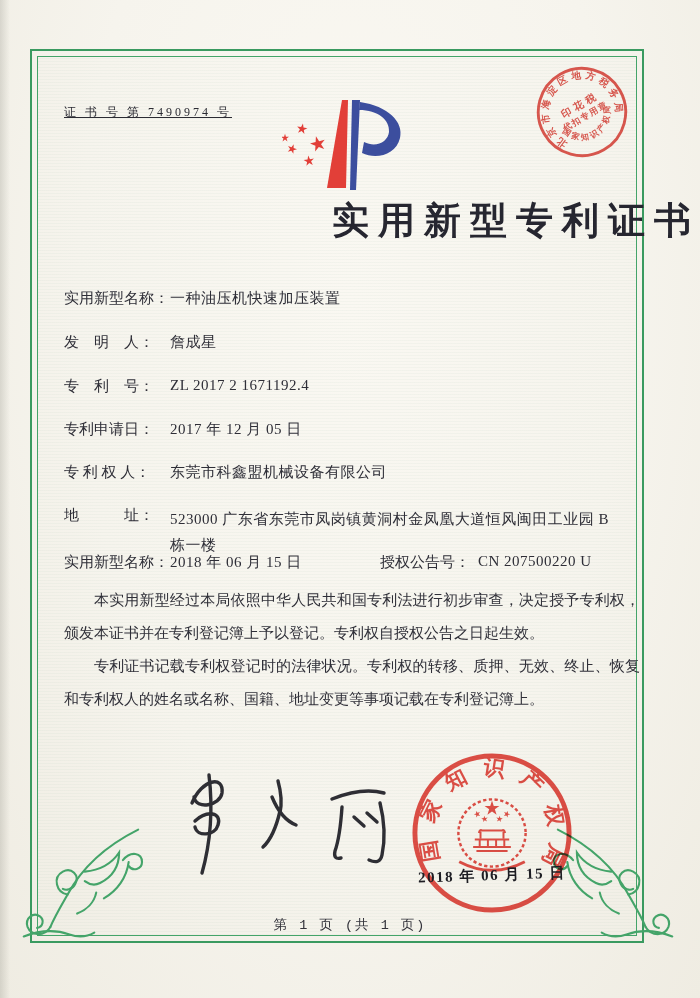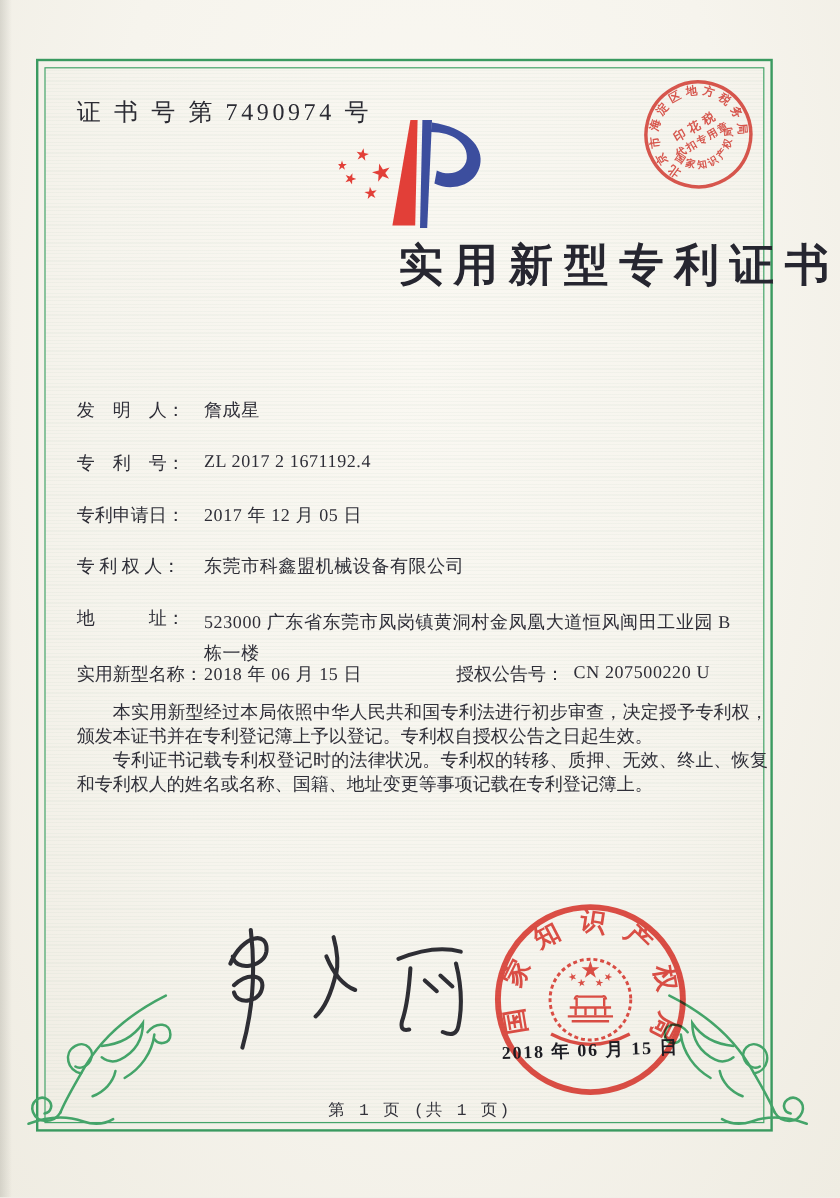--- a/index.html
+++ b/index.html
@@ -8,32 +8,32 @@
   .page{position:relative;width:700px;height:998px;overflow:hidden;color:#2f2f38;
         background:radial-gradient(ellipse at 50% 30%, #faf8f2 0%, #f6f4ed 55%, #efece2 100%);}
   .page::before{content:"";position:absolute;left:0;top:0;width:10px;height:100%;
         background:linear-gradient(90deg, rgba(90,90,80,.18), rgba(90,90,80,0));pointer-events:none;}
   
   .frame-outer{position:absolute;left:30px;top:49px;width:614px;height:894px;
         border:2.5px solid #3a9a60;box-sizing:border-box;}
   .frame-inner{position:absolute;left:37px;top:56px;width:600px;height:880px;
         border:1.3px solid #44a469;box-sizing:border-box;
         background:repeating-linear-gradient(0deg, rgba(120,165,140,.055) 0 1px, rgba(0,0,0,0) 1px 3px);}
-  .cert-no{position:absolute;left:64px;top:80px;font-size:20px;letter-spacing:3px;color:#2b2b33;}
+  .cert-no{position:absolute;left:64px;top:104px;font-size:12px;letter-spacing:3px;color:#2b2b33;text-decoration:underline;}
   .logo{position:absolute;left:282px;top:98px;width:132px;height:100px;}
   .title{position:absolute;left:0;top:196px;width:100%;text-align:right;font-size:37px;
         letter-spacing:9px;padding-left:9px;font-weight:600;color:#262630;box-sizing:border-box;}
   .field-row{position:absolute;left:64px;font-size:15px;color:#2e2e37;width:576px;}
   .flabel{display:inline-block;width:106px;vertical-align:top;white-space:nowrap;}
   .fvalue{display:inline-block;vertical-align:top;letter-spacing:.5px;}
   .addr-val{width:450px;line-height:26px;}
   .grant-no-group{position:absolute;left:316px;top:0;white-space:nowrap;}
   .grant-no-group .flabel{width:auto;margin-right:8px;}
   .paragraphs{position:absolute;left:64px;top:584px;width:576px;font-size:15px;
-        line-height:20px;text-align:justify;z-index:2;}
+        line-height:33px;text-align:justify;z-index:2;}
   .paragraphs p{margin:0;text-indent:2em;}
   .officials{position:absolute;left:86px;top:810px;font-size:16px;letter-spacing:4px;z-index:2;}
   .officials div{margin-bottom:13px;}
   .signature{position:absolute;left:168px;top:766px;width:230px;height:122px;z-index:2;}
   .seal{position:absolute;left:410px;top:751px;width:164px;height:164px;z-index:3;
         mix-blend-mode:multiply;opacity:.93;}
   .seal-date{position:absolute;left:400px;top:866px;width:184px;text-align:center;font-size:15px;
         letter-spacing:1.5px;color:#1d1d23;transform:rotate(-2deg);z-index:4;font-weight:600;}
   .tax-stamp{position:absolute;left:534px;top:64px;width:96px;height:96px;z-index:3;
         mix-blend-mode:multiply;opacity:.9;}
@@ -89,20 +89,23 @@
       <polygon points="0,-10 2.25,-3.09 9.51,-3.09 3.63,1.18 5.88,8.09 0,3.82 -5.88,8.09 -3.63,1.18 -9.51,-3.09 -2.25,-3.09" transform="translate(36,46) scale(0.8) rotate(-15)"></polygon>
       <polygon points="0,-10 2.25,-3.09 9.51,-3.09 3.63,1.18 5.88,8.09 0,3.82 -5.88,8.09 -3.63,1.18 -9.51,-3.09 -2.25,-3.09" transform="translate(20,31) scale(0.55) rotate(10)"></polygon>
       <polygon points="0,-10 2.25,-3.09 9.51,-3.09 3.63,1.18 5.88,8.09 0,3.82 -5.88,8.09 -3.63,1.18 -9.51,-3.09 -2.25,-3.09" transform="translate(10,51) scale(0.5) rotate(20)"></polygon>
       <polygon points="0,-10 2.25,-3.09 9.51,-3.09 3.63,1.18 5.88,8.09 0,3.82 -5.88,8.09 -3.63,1.18 -9.51,-3.09 -2.25,-3.09" transform="translate(27,63) scale(0.55) rotate(-8)"></polygon>
       <polygon points="0,-10 2.25,-3.09 9.51,-3.09 3.63,1.18 5.88,8.09 0,3.82 -5.88,8.09 -3.63,1.18 -9.51,-3.09 -2.25,-3.09" transform="translate(3,40) scale(0.42)"></polygon>
     </g>
   </svg>
 
   <div class="title">实用新型专利证书</div>
 
+  <div class="field-row" style="top:289px">
+    <span class="flabel">实用新型名称：</span><span class="fvalue">一种油压机快速加压装置</span>
+  </div>
   <div class="field-row" style="top:333px">
     <span class="flabel">发　明　人：</span><span class="fvalue">詹成星</span>
   </div>
   <div class="field-row" style="top:377px">
     <span class="flabel">专　利　号：</span><span class="fvalue">ZL 2017 2 1671192.4</span>
   </div>
   <div class="field-row" style="top:420px">
     <span class="flabel">专利申请日：</span><span class="fvalue">2017 年 12 月 05 日</span>
   </div>
   <div class="field-row" style="top:463px">

